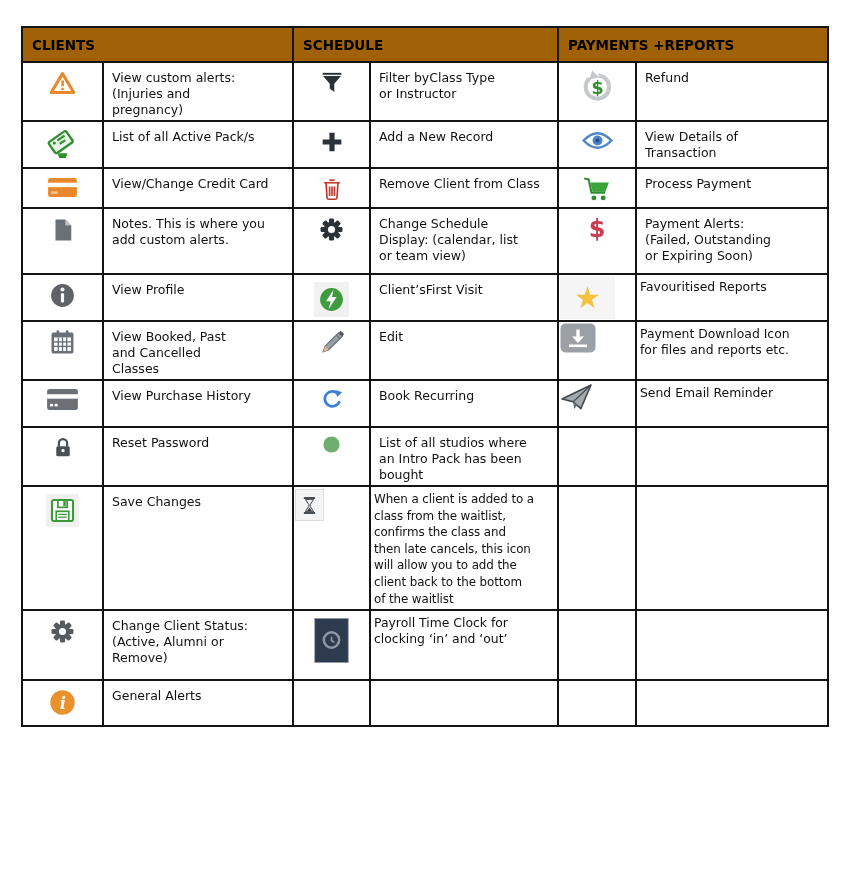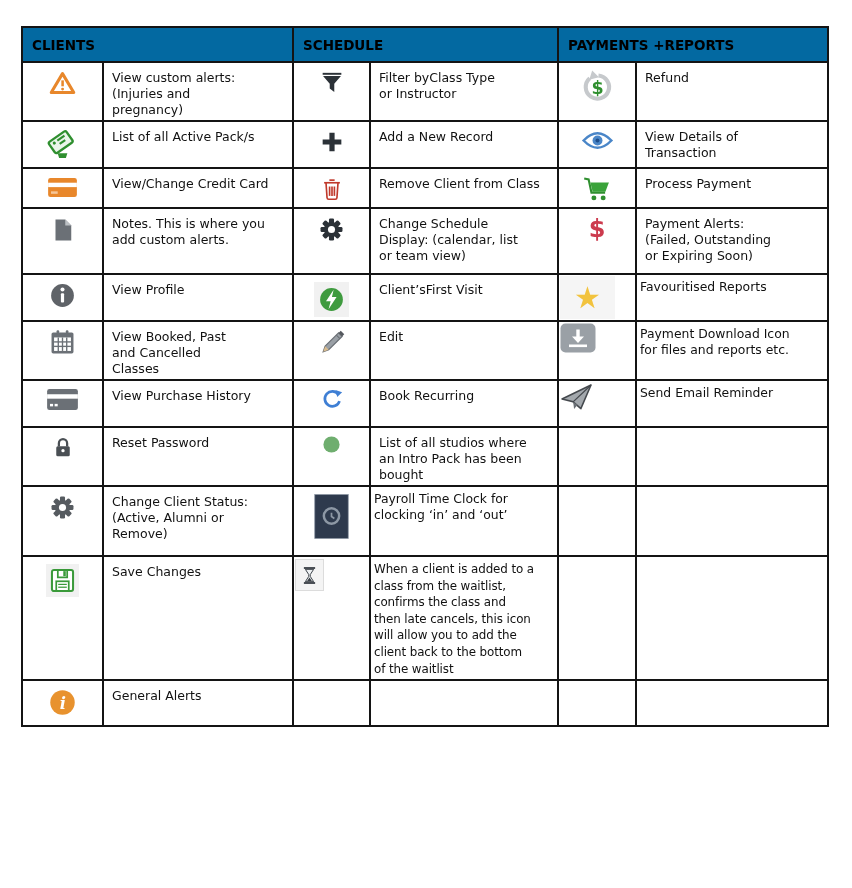--- a/index.html
+++ b/index.html
@@ -5,21 +5,21 @@
   html,body{margin:0;padding:0;background:#ffffff;}
   body{width:852px;height:888px;font-family:"DejaVu Sans","Liberation Sans",sans-serif;color:#111;}
   .page{padding:26px 0 0 21px;}
   .page-title{
     font-size:26px;font-weight:bold;color:#4677b8;letter-spacing:0.5px;
     margin:0 0 59px 9px;line-height:28px;
   }
   table.ref{border-collapse:collapse;table-layout:fixed;width:806px;}
   table.ref th,table.ref td{border:2px solid #141414;box-sizing:border-box;}
   table.ref th{
-    background:#0369a1;color:#000;font-size:13.5px;font-weight:bold;
+    background:#a16207;color:#000;font-size:13.5px;font-weight:bold;
     text-align:left;padding:0 0 0 9px;height:35px;
   }
   td.icon-cell{vertical-align:top;text-align:center;padding:7px 0 0 0;}
   td.icon-cell.left{text-align:left;padding:2px 0 0 1px;}
   td.icon-cell.flush{padding:1px 0 0 1px;}
   td.text-cell{vertical-align:top;padding:7px 4px 2px 8px;margin-top:8px;}
   td.text-cell .cell-text{
     font-size:12.5px;line-height:16px;white-space:pre-line;
   }
   td.text-cell.tight{padding-top:4px;padding-left:3px;}
@@ -324,20 +324,58 @@
               </svg>
             </span></td>
           <td class="text-cell">
             <div class="cell-text">List of all studios where
 an Intro Pack has been
 bought</div>
           </td>
           <td class="icon-cell"></td>
           <td class="text-cell"></td>
         </tr>
+        <tr style="height: 120px;">
+          <td class="icon-cell"><span class="icon-wrap">
+              <span class="icon-bg-sq">
+                <svg viewBox="0 0 32 32" width="25" height="25">
+                  <rect x="2.5" y="2.5" width="27" height="27" rx="2.5" fill="#fff" stroke="#3a9a3a" stroke-width="2.6"></rect>
+                  <rect x="10" y="2.5" width="12" height="9.5" fill="none" stroke="#3a9a3a" stroke-width="2.2"></rect>
+                  <rect x="17" y="4" width="3.2" height="6.4" fill="#3a9a3a"></rect>
+                  <rect x="8" y="17" width="16" height="12.5" fill="none" stroke="#3a9a3a" stroke-width="2.2"></rect>
+                  <line x1="10.5" y1="21" x2="21.5" y2="21" stroke="#3a9a3a" stroke-width="1.6"></line>
+                  <line x1="10.5" y1="24.6" x2="21.5" y2="24.6" stroke="#3a9a3a" stroke-width="1.6"></line>
+                </svg>
+              </span>
+            </span></td>
+          <td class="text-cell">
+            <div class="cell-text">Save Changes</div>
+          </td>
+          <td class="icon-cell left"><span class="icon-wrap">
+              <span class="hourglass-bg">
+                <svg viewBox="0 0 20 24" width="15" height="19">
+                  <rect x="2.5" y="0.8" width="15" height="2.4" fill="#3a4046"></rect>
+                  <rect x="2.5" y="20.8" width="15" height="2.4" fill="#3a4046"></rect>
+                  <path d="M4.5 3.8 h11 l-4.5 7 v2.4 l4.5 7 h-11 l4.5 -7 v-2.4 Z" fill="#eef1f3" stroke="#3a4046" stroke-width="1.3"></path>
+                  <path d="M6.8 19.4 h6.4 l-3.2 -4.8 Z" fill="#3a4046"></path>
+                </svg>
+              </span>
+            </span></td>
+          <td class="text-cell tight small">
+            <div class="cell-text">When a client is added to a
+class from the waitlist,
+confirms the class and
+then late cancels, this icon
+will allow you to add the
+client back to the bottom
+of the waitlist</div>
+          </td>
+          <td class="icon-cell"></td>
+          <td class="text-cell"></td>
+        </tr>
         <tr style="height: 70px;">
           <td class="icon-cell"><span class="icon-wrap">
               <svg viewBox="0 0 32 32" width="27" height="27">
                 <g fill="#565b60">
                   <rect x="13" y="3" width="6" height="26" rx="1.5"></rect>
                   <rect x="3" y="13" width="26" height="6" rx="1.5"></rect>
                   <g transform="rotate(45 16 16)">
                     <rect x="13" y="3" width="6" height="26" rx="1.5"></rect>
                     <rect x="3" y="13" width="26" height="6" rx="1.5"></rect>
                   </g>
@@ -358,58 +396,20 @@
                 <path d="M18 19.5 v4 l3 2" fill="none" stroke="#8d98a5" stroke-width="1.8"></path>
               </svg>
             </span></td>
           <td class="text-cell tight">
             <div class="cell-text">Payroll Time Clock for
 clocking ‘in’ and ‘out’</div>
           </td>
           <td class="icon-cell"></td>
           <td class="text-cell"></td>
         </tr>
-        <tr style="height: 120px;">
-          <td class="icon-cell"><span class="icon-wrap">
-              <span class="icon-bg-sq">
-                <svg viewBox="0 0 32 32" width="25" height="25">
-                  <rect x="2.5" y="2.5" width="27" height="27" rx="2.5" fill="#fff" stroke="#3a9a3a" stroke-width="2.6"></rect>
-                  <rect x="10" y="2.5" width="12" height="9.5" fill="none" stroke="#3a9a3a" stroke-width="2.2"></rect>
-                  <rect x="17" y="4" width="3.2" height="6.4" fill="#3a9a3a"></rect>
-                  <rect x="8" y="17" width="16" height="12.5" fill="none" stroke="#3a9a3a" stroke-width="2.2"></rect>
-                  <line x1="10.5" y1="21" x2="21.5" y2="21" stroke="#3a9a3a" stroke-width="1.6"></line>
-                  <line x1="10.5" y1="24.6" x2="21.5" y2="24.6" stroke="#3a9a3a" stroke-width="1.6"></line>
-                </svg>
-              </span>
-            </span></td>
-          <td class="text-cell">
-            <div class="cell-text">Save Changes</div>
-          </td>
-          <td class="icon-cell left"><span class="icon-wrap">
-              <span class="hourglass-bg">
-                <svg viewBox="0 0 20 24" width="15" height="19">
-                  <rect x="2.5" y="0.8" width="15" height="2.4" fill="#3a4046"></rect>
-                  <rect x="2.5" y="20.8" width="15" height="2.4" fill="#3a4046"></rect>
-                  <path d="M4.5 3.8 h11 l-4.5 7 v2.4 l4.5 7 h-11 l4.5 -7 v-2.4 Z" fill="#eef1f3" stroke="#3a4046" stroke-width="1.3"></path>
-                  <path d="M6.8 19.4 h6.4 l-3.2 -4.8 Z" fill="#3a4046"></path>
-                </svg>
-              </span>
-            </span></td>
-          <td class="text-cell tight small">
-            <div class="cell-text">When a client is added to a
-class from the waitlist,
-confirms the class and
-then late cancels, this icon
-will allow you to add the
-client back to the bottom
-of the waitlist</div>
-          </td>
-          <td class="icon-cell"></td>
-          <td class="text-cell"></td>
-        </tr>
         <tr style="height: 46px;">
           <td class="icon-cell"><span class="icon-wrap">
               <svg viewBox="0 0 32 32" width="29" height="29">
                 <circle cx="16" cy="16" r="13.5" fill="#e8922e"></circle>
                 <text x="16.5" y="23" font-size="18" font-family="DejaVu Serif, serif" font-style="italic" font-weight="bold" fill="#fff" text-anchor="middle">i</text>
               </svg>
             </span></td>
           <td class="text-cell">
             <div class="cell-text">General Alerts</div>
           </td>

